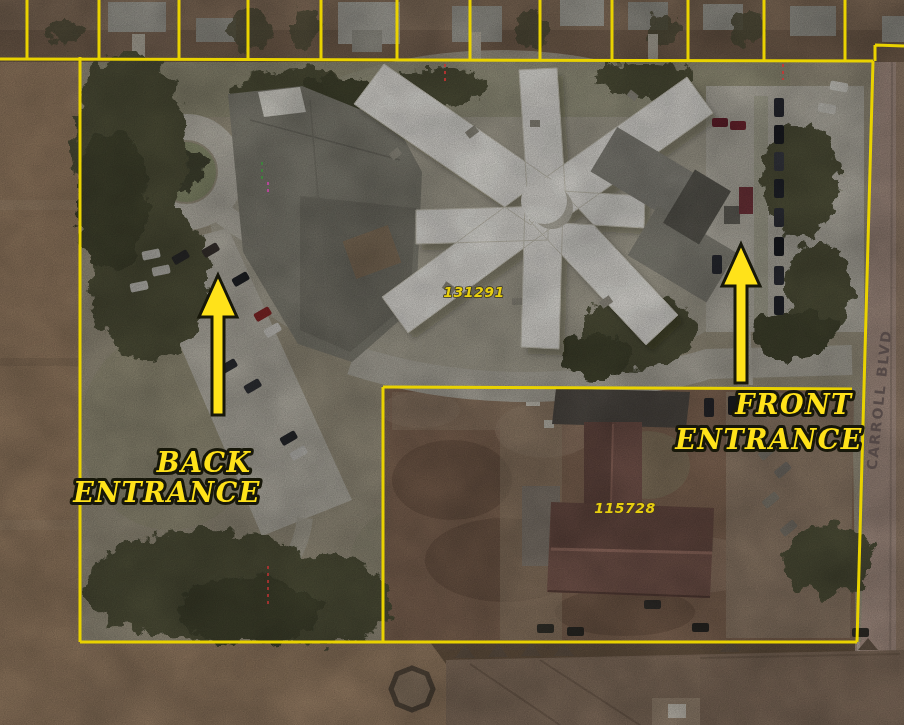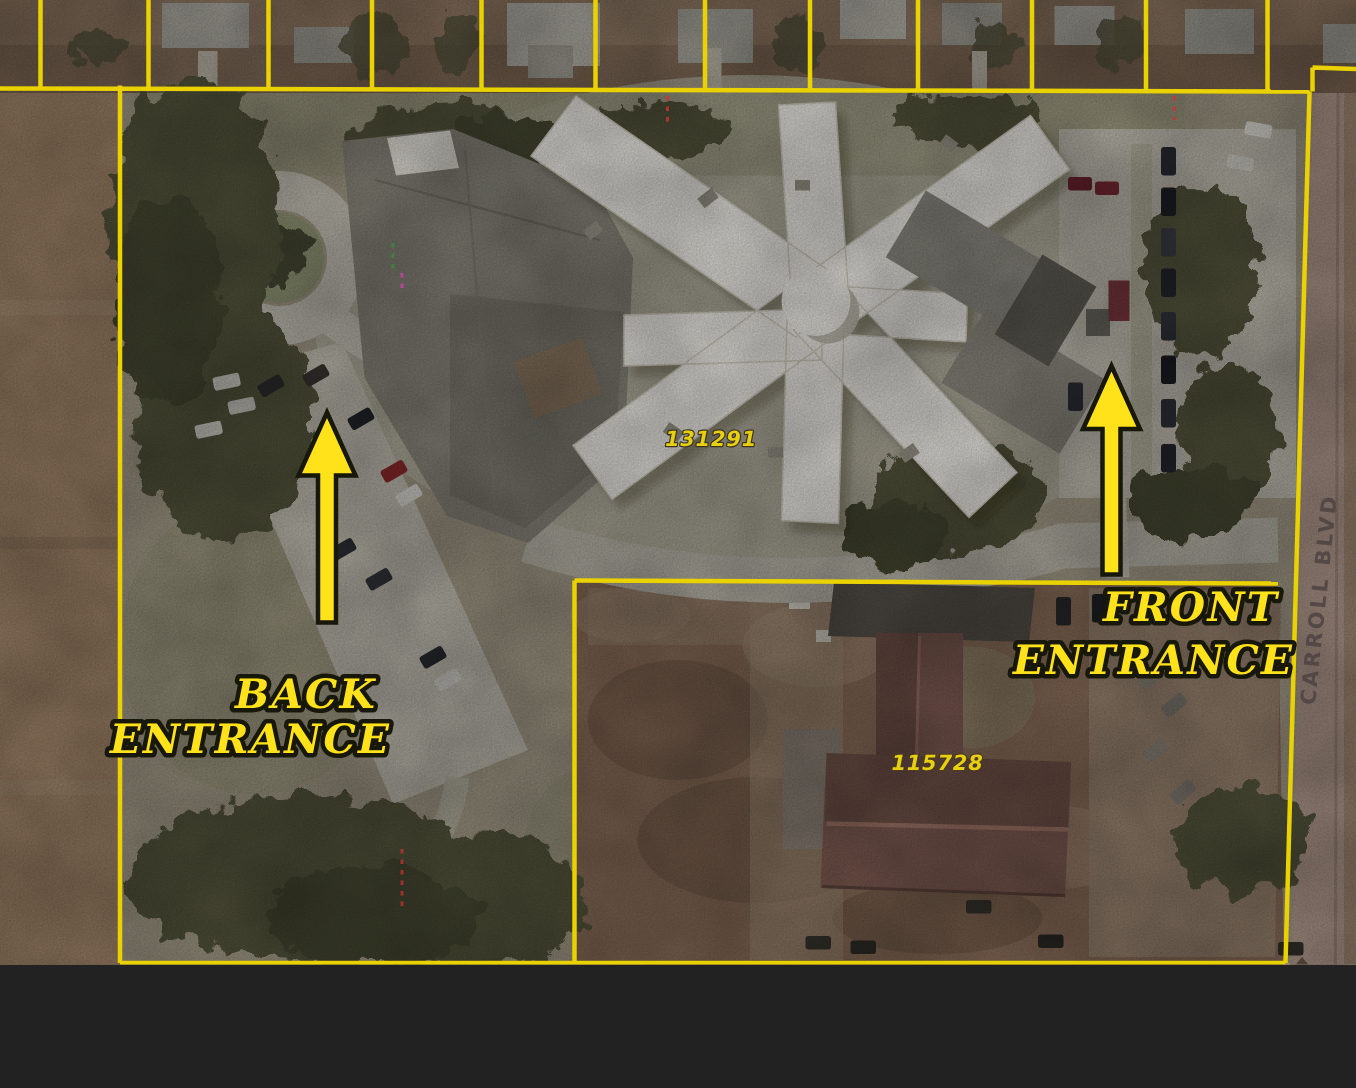--- a/index.html
+++ b/index.html
@@ -1,16 +1,16 @@
 <!DOCTYPE html>
 <html><head>
 <meta charset="utf-8">
 <style>
   html,body{margin:0;padding:0;background:#222;}
-  .stage{position:relative;width:904px;height:643px;overflow:hidden;
+  .stage{position:relative;width:904px;height:725px;overflow:hidden;
          font-family:"Liberation Sans",sans-serif;}
   svg{display:block;}
   .lbl-entrance{font:italic 700 27px "DejaVu Serif",serif;letter-spacing:1.5px;}
   .lbl-parcel{font:italic 700 14px "DejaVu Sans",sans-serif;letter-spacing:0.5px;}
   .lbl-street{font:700 14px "DejaVu Sans",sans-serif;letter-spacing:2px;opacity:.85;}
 </style>
 </head>
 <body>
 
 <div class="stage">

